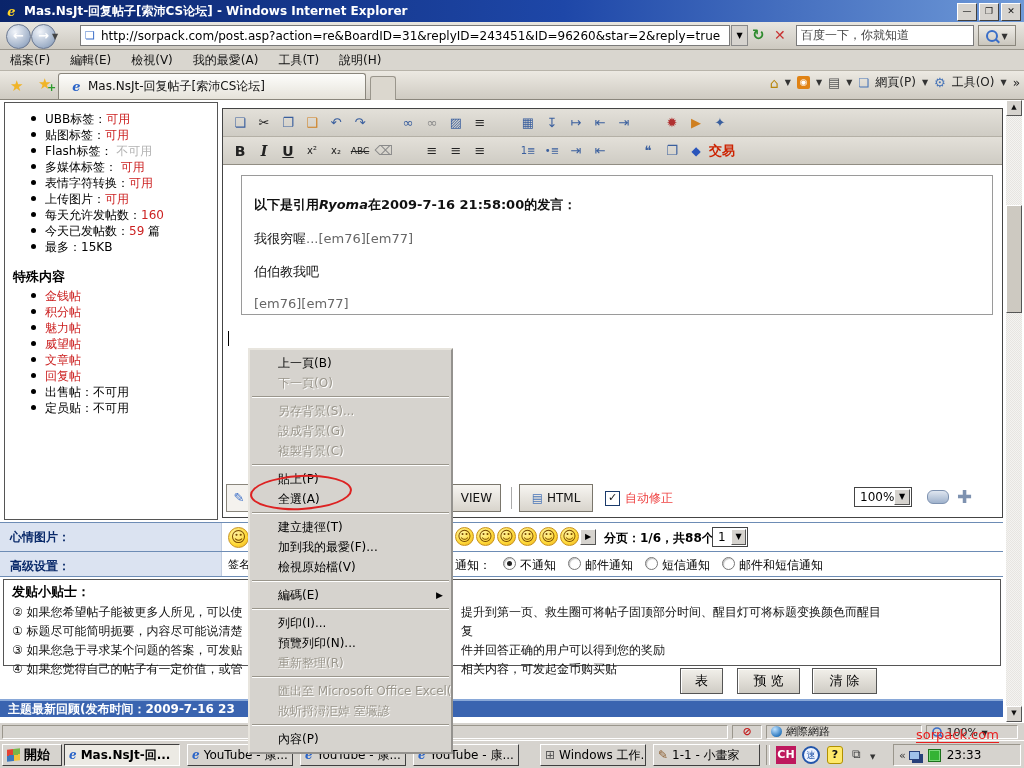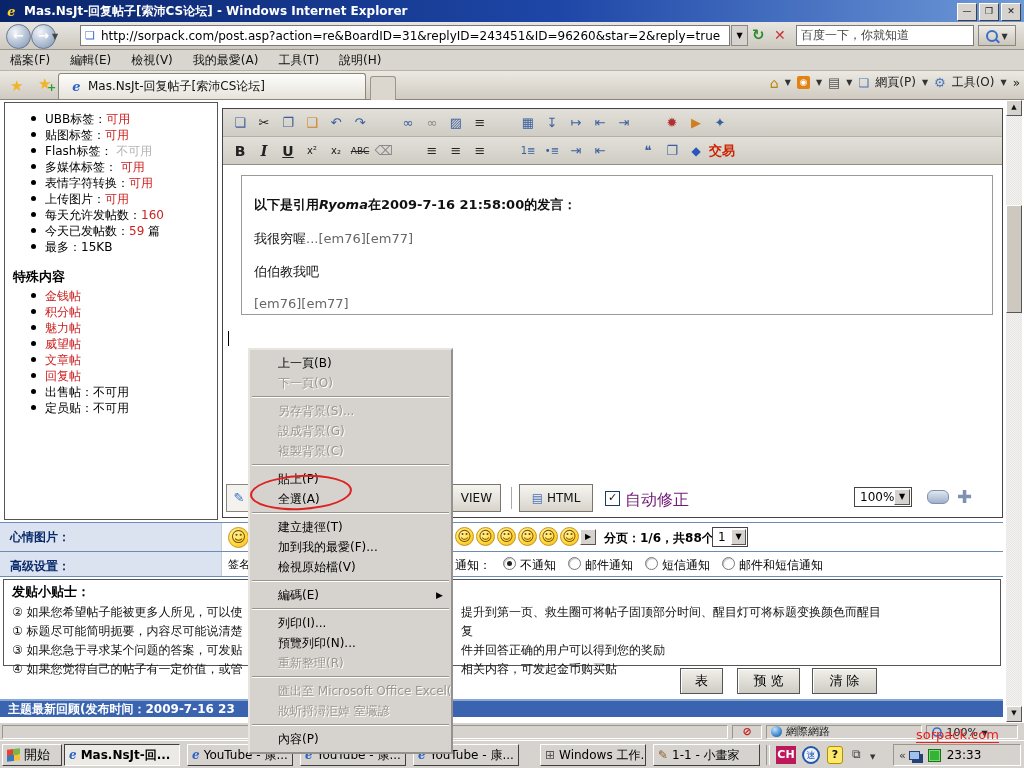--- a/index.html
+++ b/index.html
@@ -118,21 +118,21 @@
   .mini-btn{position:absolute;left:3px;top:1px;width:26px;height:28px;background:#f4f2ee;
     border:1px solid #8a867c;box-sizing:border-box;text-align:center;line-height:26px;color:#3a6ec8;font-size:13px;}
   .std-btn{background:linear-gradient(#f7f5f1,#d8d4cc);border:1px solid #7a766c;box-sizing:border-box;
     font-size:12px;color:#111;text-align:center;}
   #btn-view{position:absolute;left:208px;top:1px;width:70px;height:28px;line-height:26px;padding-right:8px;text-align:right;}
   .vsep{position:absolute;left:288px;top:4px;width:1px;height:22px;background:#aaa;}
   #btn-html{position:absolute;left:296px;top:1px;width:74px;height:28px;line-height:26px;}
   #btn-html .ico-page{margin-right:4px;}
   .cb{position:absolute;left:382px;top:8px;width:13px;height:13px;border:1px solid #1a3a6b;background:#fff;
     font-size:11px;line-height:11px;text-align:center;color:#111;}
-  #autolabel{position:absolute;left:402px;top:7px;font-size:16px;color:#701a75;font-family:Liberation Serif, serif;}
+  #autolabel{position:absolute;left:402px;top:7px;font-size:12px;color:#ef4444;font-family:Liberation Serif, serif;}
   .zoomsel{position:absolute;left:631px;top:4px;width:58px;height:20px;border:1px solid #444;background:#fff;
     box-sizing:border-box;font-size:12px;line-height:18px;padding-left:5px;}
   .zoomsel .ddbtn{position:absolute;right:1px;top:1px;width:16px;height:16px;background:#d6d3ce;
     border:1px solid;border-color:#fff #555 #555 #fff;font-size:8px;line-height:14px;text-align:center;box-sizing:border-box;}
   .zminus{position:absolute;left:704px;top:7px;width:20px;height:12px;border-radius:6px;
     background:linear-gradient(#dfe6f0,#9fb2cc);border:1px solid #7e92b0;}
   .zplus{position:absolute;left:734px;top:3px;color:#7e92b0;font-size:18px;font-weight:bold;}
 
   
   .hrow{left:0;width:1003px;box-sizing:border-box;border-top:1px solid #6d8cb5;}
@@ -189,21 +189,21 @@
   .sseg{position:absolute;top:2px;height:14px;border:1px solid;border-color:#9a968c #fff #fff #9a968c;
     box-sizing:border-box;font-size:11px;line-height:12px;color:#222;padding:0 4px;}
   .globe{display:inline-block;width:11px;height:11px;border-radius:50%;vertical-align:-2px;margin-right:4px;
     background:radial-gradient(circle at 35% 30%,#bfe2ff,#2e7ac0 70%,#134f86);}
   .blocked{color:#c42020;font-size:11px;font-weight:bold;}
 
   
   #taskbar{left:0;top:740px;width:1024px;height:28px;background:#d6d3ce;border-top:1px solid #fff;box-sizing:border-box;}
   .tbn{position:absolute;top:3px;height:22px;background:#d6d3ce;border:1px solid;border-color:#fff #404040 #404040 #fff;
     box-sizing:border-box;font-size:12px;color:#000;display:flex;align-items:center;padding:0 4px;white-space:nowrap;overflow:hidden;}
-  #startbtn{left:2px;width:60px;font-weight:normal;font-size:13px;}
+  #startbtn{left:2px;width:60px;font-weight:bold;font-size:13px;}
   .flag{display:inline-block;width:13px;height:12px;margin-right:4px;
     background:conic-gradient(#7ab648 0 25%,#f3c13a 0 50%,#3b77bc 0 75%,#e34234 0);transform:skewY(-6deg);}
   .task.active{border-color:#404040 #fff #fff #404040;background:#eceae4;font-weight:bold;}
   .ticon{display:inline-block;margin-right:4px;font-size:12px;line-height:14px;}
   .ticon.ie{color:#2a64c8;font-weight:bold;font-style:italic;font-family:"DejaVu Serif",serif;}
   .ticon.window{color:#555;}
   .ticon.paint{color:#8a5a2a;}
   .tdivider{position:absolute;left:766px;top:4px;width:2px;height:20px;border-left:1px solid #9a968c;border-right:1px solid #fff;}
   .trayicon{position:absolute;top:5px;height:18px;box-sizing:border-box;}
   #lang-ch{left:776px;width:20px;background:#be185d;color:#fff;font-size:11px;font-weight:bold;text-align:center;line-height:18px;}

